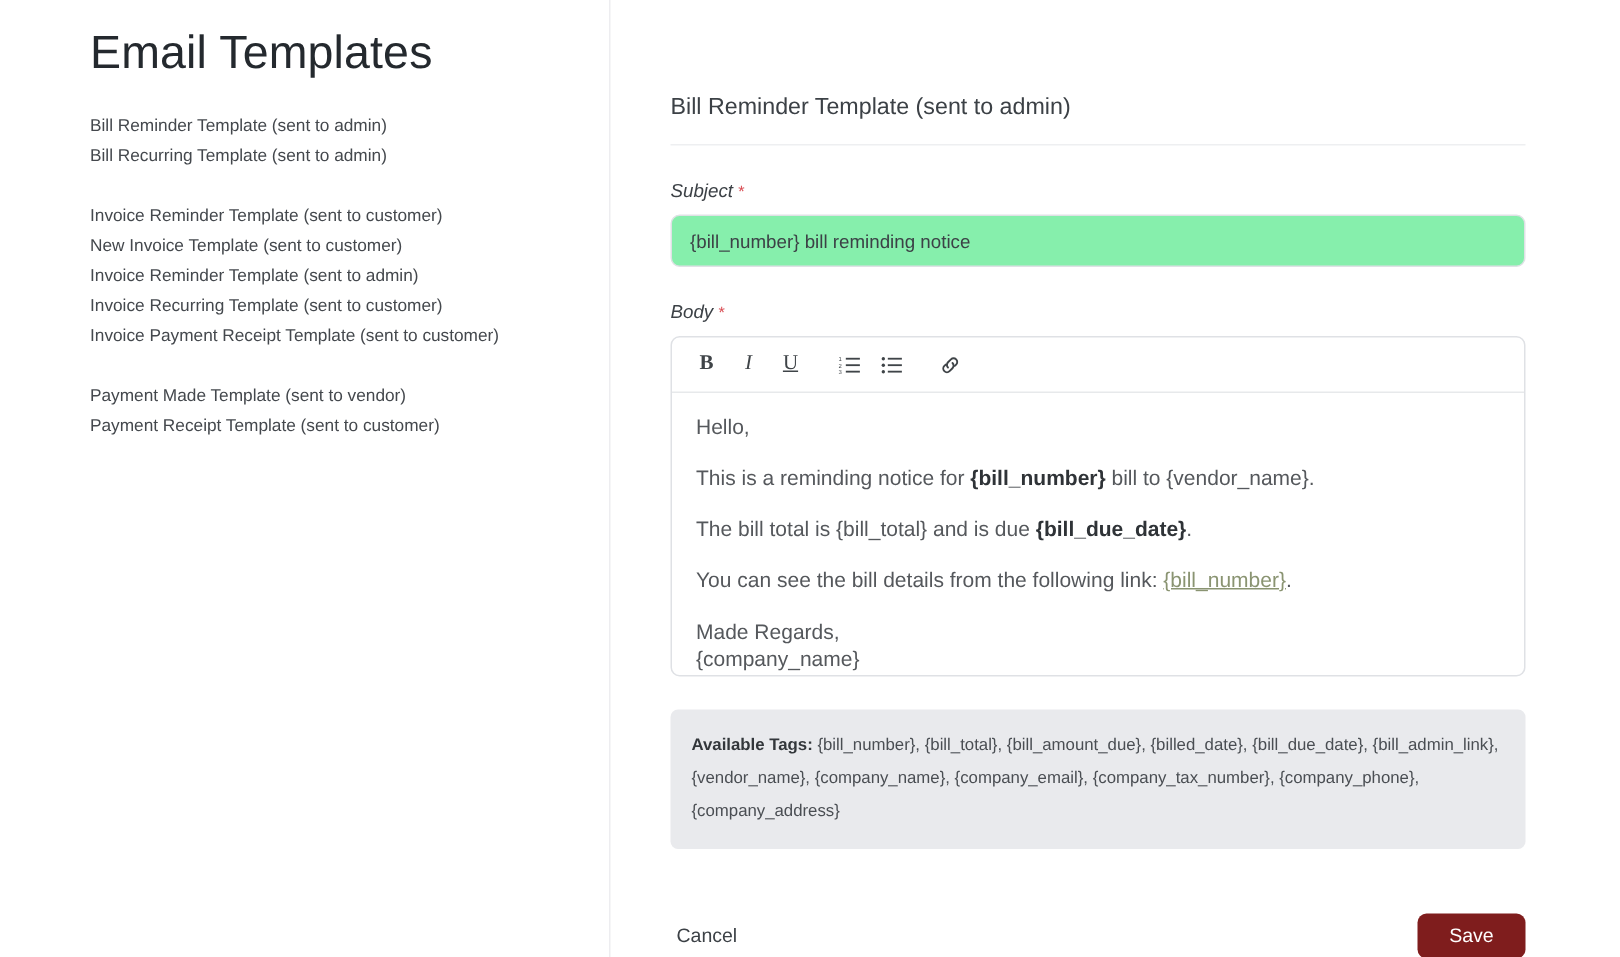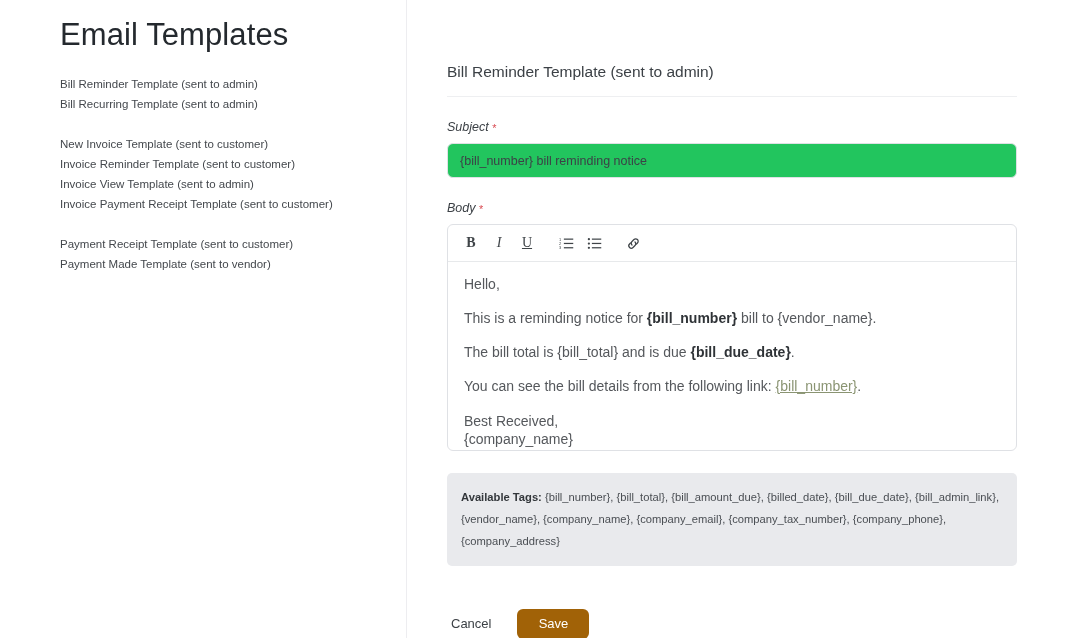--- a/index.html
+++ b/index.html
@@ -98,21 +98,21 @@
   .subject-input {
     display: block;
     width: 570px;
     height: 35px;
     border: 1px solid #dfe1e5;
     border-radius: 6px;
     padding: 0 12px;
     font-size: 12.5px;
     color: #3c4146;
     font-family: "Liberation Sans", sans-serif;
-    background: #22c55e;
+    background: #86efac;
     outline: none;
   }
 
   
   .editor {
     width: 570px;
     border: 1px solid #dfe1e5;
     border-radius: 6px;
     background: #fff;
     overflow: hidden;
@@ -169,35 +169,35 @@
     color: #4a4e53;
     line-height: 22px;
   }
   .tags-box b { font-weight: bold; color: #33373b; }
 
   
   .actions {
     margin-top: 42px;
     width: 570px;
     display: flex;
-    justify-content: flex-start;
+    justify-content: space-between;
     align-items: center;
     gap: 22px;
   }
   .btn-cancel {
     background: transparent;
     border: none;
     font-size: 13px;
     color: #3c4146;
     cursor: pointer;
     font-family: "Liberation Sans", sans-serif;
     padding: 8px 4px;
   }
   .btn-save {
-    background: #a16207;
+    background: #7f1d1d;
     border: none;
     color: #ffffff;
     font-size: 13px;
     font-family: "Liberation Sans", sans-serif;
     border-radius: 6px;
     width: 72px;
     height: 30px;
     cursor: pointer;
     line-height: 30px;
     padding: 0;
@@ -213,29 +213,30 @@
   <div class="v-divider"></div>
 
   <div class="sidebar">
 
     <div class="tpl-group">
       <div class="tpl-item">Bill Reminder Template (sent to admin)</div>
       <div class="tpl-item">Bill Recurring Template (sent to admin)</div>
     </div>
 
     <div class="tpl-group">
+      <div class="tpl-item">Invoice Reminder Template (sent to customer)</div>
       <div class="tpl-item">New Invoice Template (sent to customer)</div>
-      <div class="tpl-item">Invoice Reminder Template (sent to customer)</div>
-      <div class="tpl-item">Invoice View Template (sent to admin)</div>
+      <div class="tpl-item">Invoice Reminder Template (sent to admin)</div>
+      <div class="tpl-item">Invoice Recurring Template (sent to customer)</div>
       <div class="tpl-item">Invoice Payment Receipt Template (sent to customer)</div>
     </div>
 
     <div class="tpl-group">
+      <div class="tpl-item">Payment Made Template (sent to vendor)</div>
       <div class="tpl-item">Payment Receipt Template (sent to customer)</div>
-      <div class="tpl-item">Payment Made Template (sent to vendor)</div>
     </div>
 
   </div>
 
   <div class="main">
 
     <div class="panel-title">Bill Reminder Template (sent to admin)</div>
 
     <div class="field-label">
       <span>Subject</span><span class="req">*</span>
@@ -280,21 +281,21 @@
             <path d="M9.6 6.4a2.6 2.6 0 0 1 0 3.7l-2.1 2.1a2.6 2.6 0 0 1-3.7-3.7l1-1" stroke="#3f4448" stroke-width="1.35" stroke-linecap="round"></path>
           </svg>
         </div>
       </div>
 
       <div class="editor-body">
         <p>Hello,</p>
         <p><span>This is a reminding notice for </span><b>{bill_number}</b><span> bill to {vendor_name}.</span></p>
         <p><span>The bill total is {bill_total} and is due </span><b>{bill_due_date}</b><span>.</span></p>
         <p><span>You can see the bill details from the following link: </span><span class="editor-link">{bill_number}</span><span>.</span></p>
-        <p class="sig"><span>Best Received,</span><br><span>{company_name}</span></p>
+        <p class="sig"><span>Made Regards,</span><br><span>{company_name}</span></p>
       </div>
 
     </div>
 
     <div class="tags-box">
       <b>Available Tags:</b><span> {bill_number}, {bill_total}, {bill_amount_due}, {billed_date}, {bill_due_date}, {bill_admin_link},</span><br><span>{vendor_name}, {company_name}, {company_email}, {company_tax_number}, {company_phone}, {company_address}</span>
     </div>
 
     <div class="actions">
       <button class="btn-cancel">Cancel</button>

